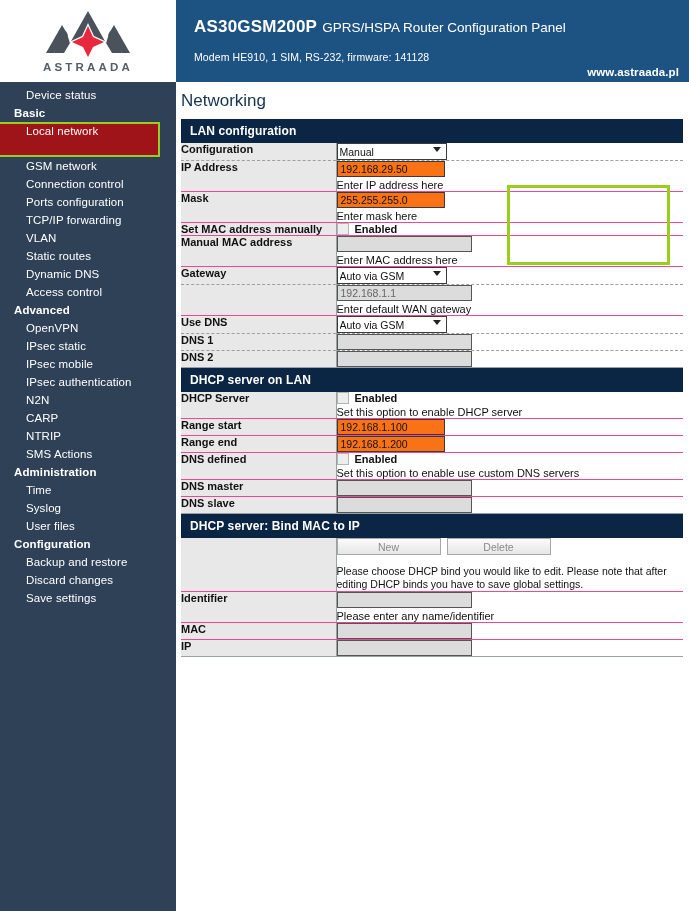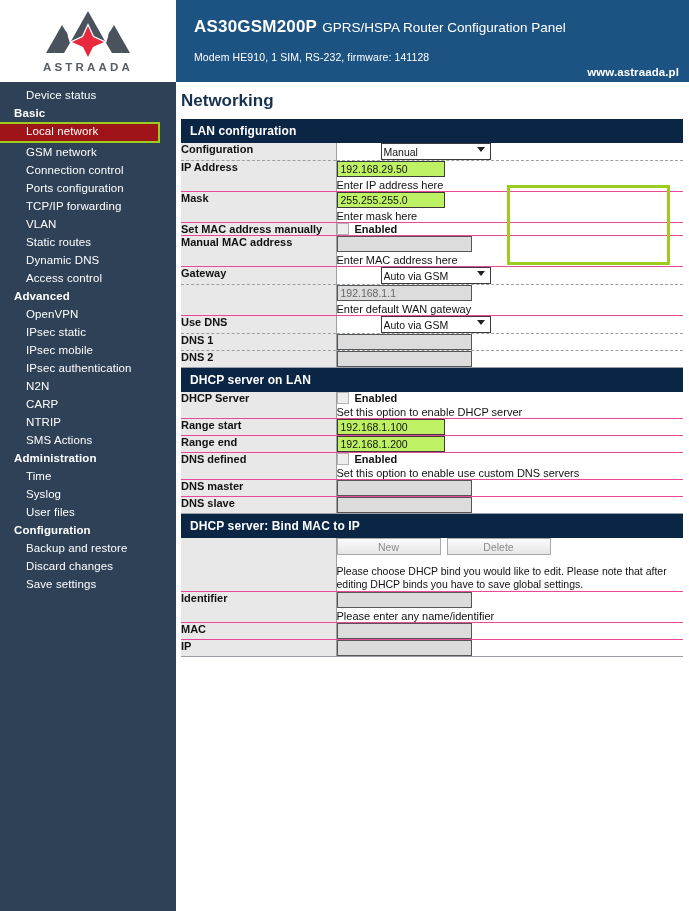--- a/index.html
+++ b/index.html
@@ -44,21 +44,21 @@
     color: #ffffff; font-size: 11.5px;
     padding: 3px 0 3px 26px; letter-spacing: .1px;
     cursor: pointer;
   }
   .nav-item.top { padding-left: 26px; }
   .nav-item.active {
     background: #9e1418;
     border-top: 2px solid #9acd1e;
     border-bottom: 2px solid #9acd1e;
     border-right: 2px solid #9acd1e;
-    padding-top: 1px; padding-bottom: 4px;
+    padding-top: 1px; padding-bottom: 18px;
     margin-right: 16px;
     font-weight: normal;
   }
 
   
   #main { flex: 1; background: #ffffff; position: relative; }
   #header {
     height: 82px; background: #1d5382; color: #ffffff;
     padding: 12px 0 0 18px; position: relative;
   }
@@ -70,21 +70,21 @@
     font-size: 13.5px; font-weight: normal; margin-left: 5px; text-align: right;
   }
   #header .modem {
     font-size: 10.5px; margin-top: 14px; letter-spacing: .1px;
   }
   #header .site {
     position: absolute; right: 10px; bottom: 4px;
     font-size: 11.5px; font-weight: bold; letter-spacing: .1px;
   }
   #page-title {
-    font-size: 17px; font-weight: bold; color: #16324f;
+    font-size: 17px; font-weight: normal; color: #16324f;
     padding: 9px 0 8px 5px; margin-left: 0;
   }
 
   
   .panel { margin: 0 6px 0 5px; }
   .sect-head {
     background: #0b2545; color: #ffffff;
     font-size: 12px; font-weight: bold;
     padding: 5px 0 5px 9px;
     letter-spacing: .1px;
@@ -107,37 +107,37 @@
   tr.last > td { border-bottom: 1px solid #9aa0a6; }
 
   .hint { font-size: 11px; color: #111; margin-top: 2px; }
 
   input.txt {
     font-family: "Liberation Sans", sans-serif;
     font-size: 10.5px; color: #111;
     width: 108px; height: 16px;
     padding: 1px 3px;
     border: 1px solid #3a3a3a;
-    background: #bef264;
+    background: #f97316;
     outline: none;
   }
   input.txt.dis {
     background: #dcdcdc; color: #666;
     border: 1px solid #555;
   }
   input.txt.wide { width: 135px; }
 
   select.sel {
     font-family: "Liberation Sans", sans-serif;
     font-size: 10.5px; color: #111;
     width: 110px; height: 17px;
     padding: 0 2px;
     border: 1px solid #3a3a3a;
     background: #ffffff;
-    -webkit-appearance: none; appearance: none; margin-left: 44px;
+    -webkit-appearance: none; appearance: none;
   }
   .selwrap { position: relative; display: inline-block; }
   .selwrap .arw {
     position: absolute; right: 6px; top: 4px;
     width: 0; height: 0; pointer-events: none;
     border-left: 4px solid transparent;
     border-right: 4px solid transparent;
     border-top: 5px solid #222;
   }
   select.sel.empty { width: 110px; }

